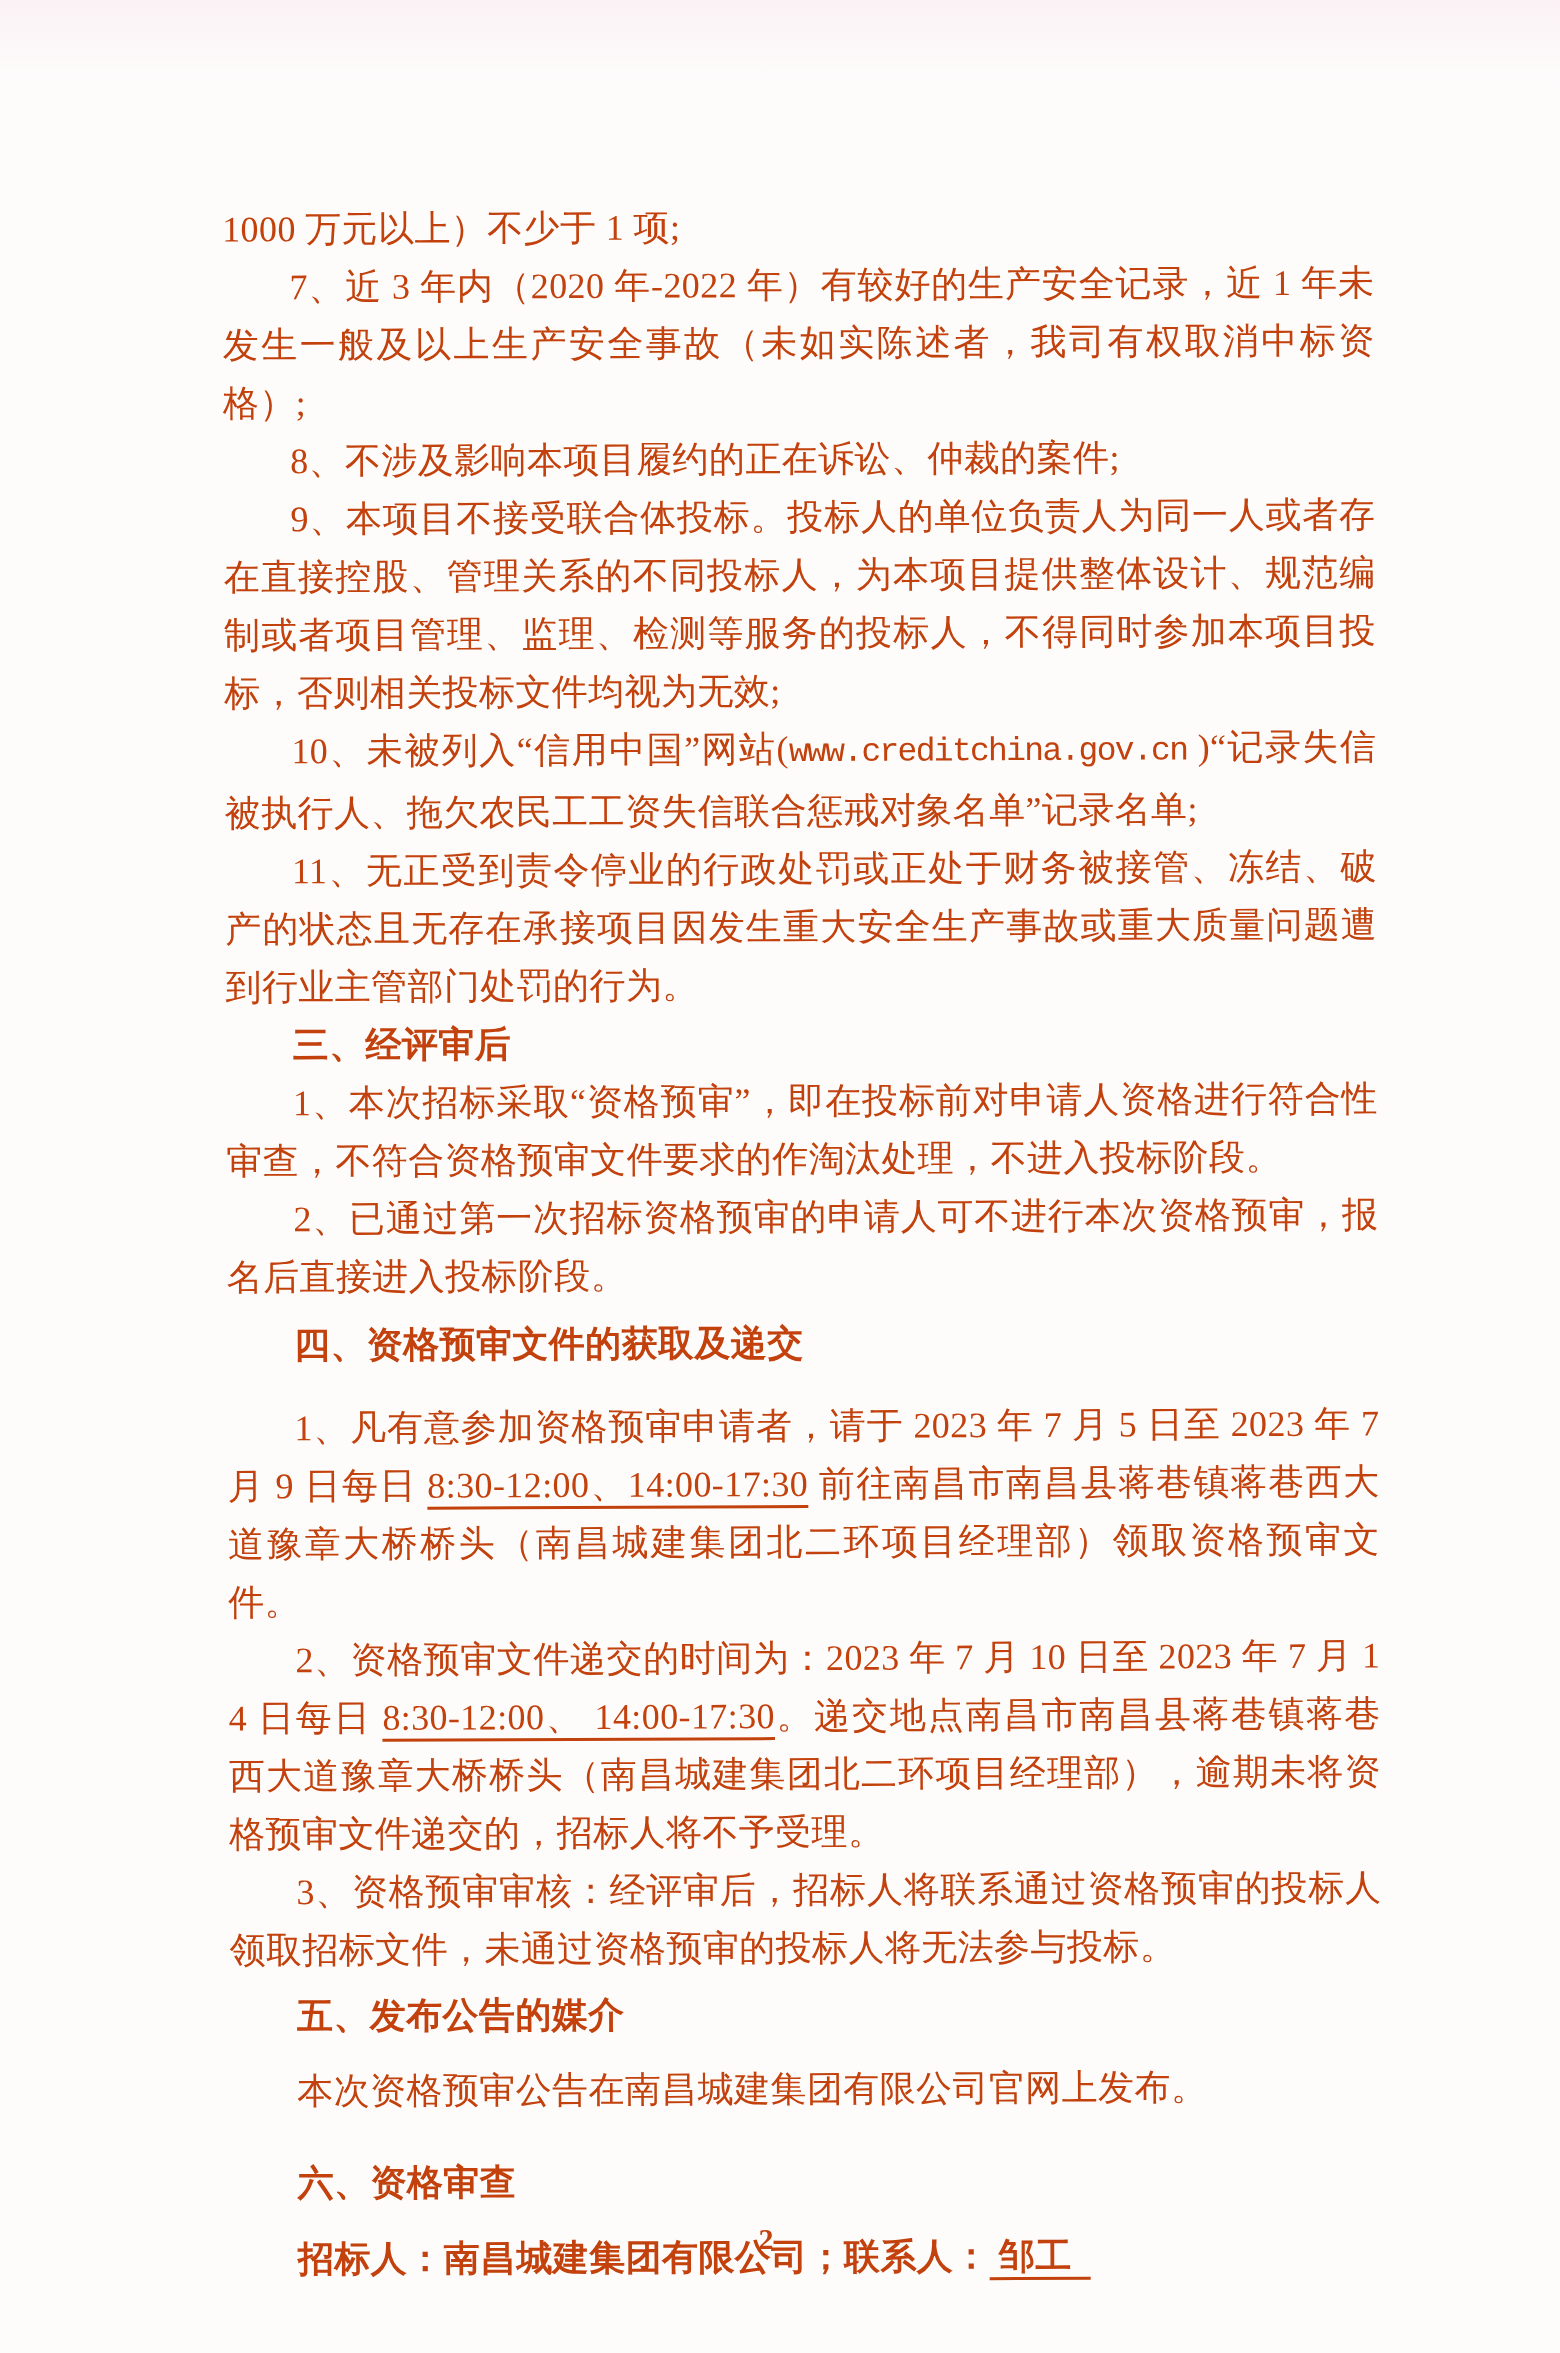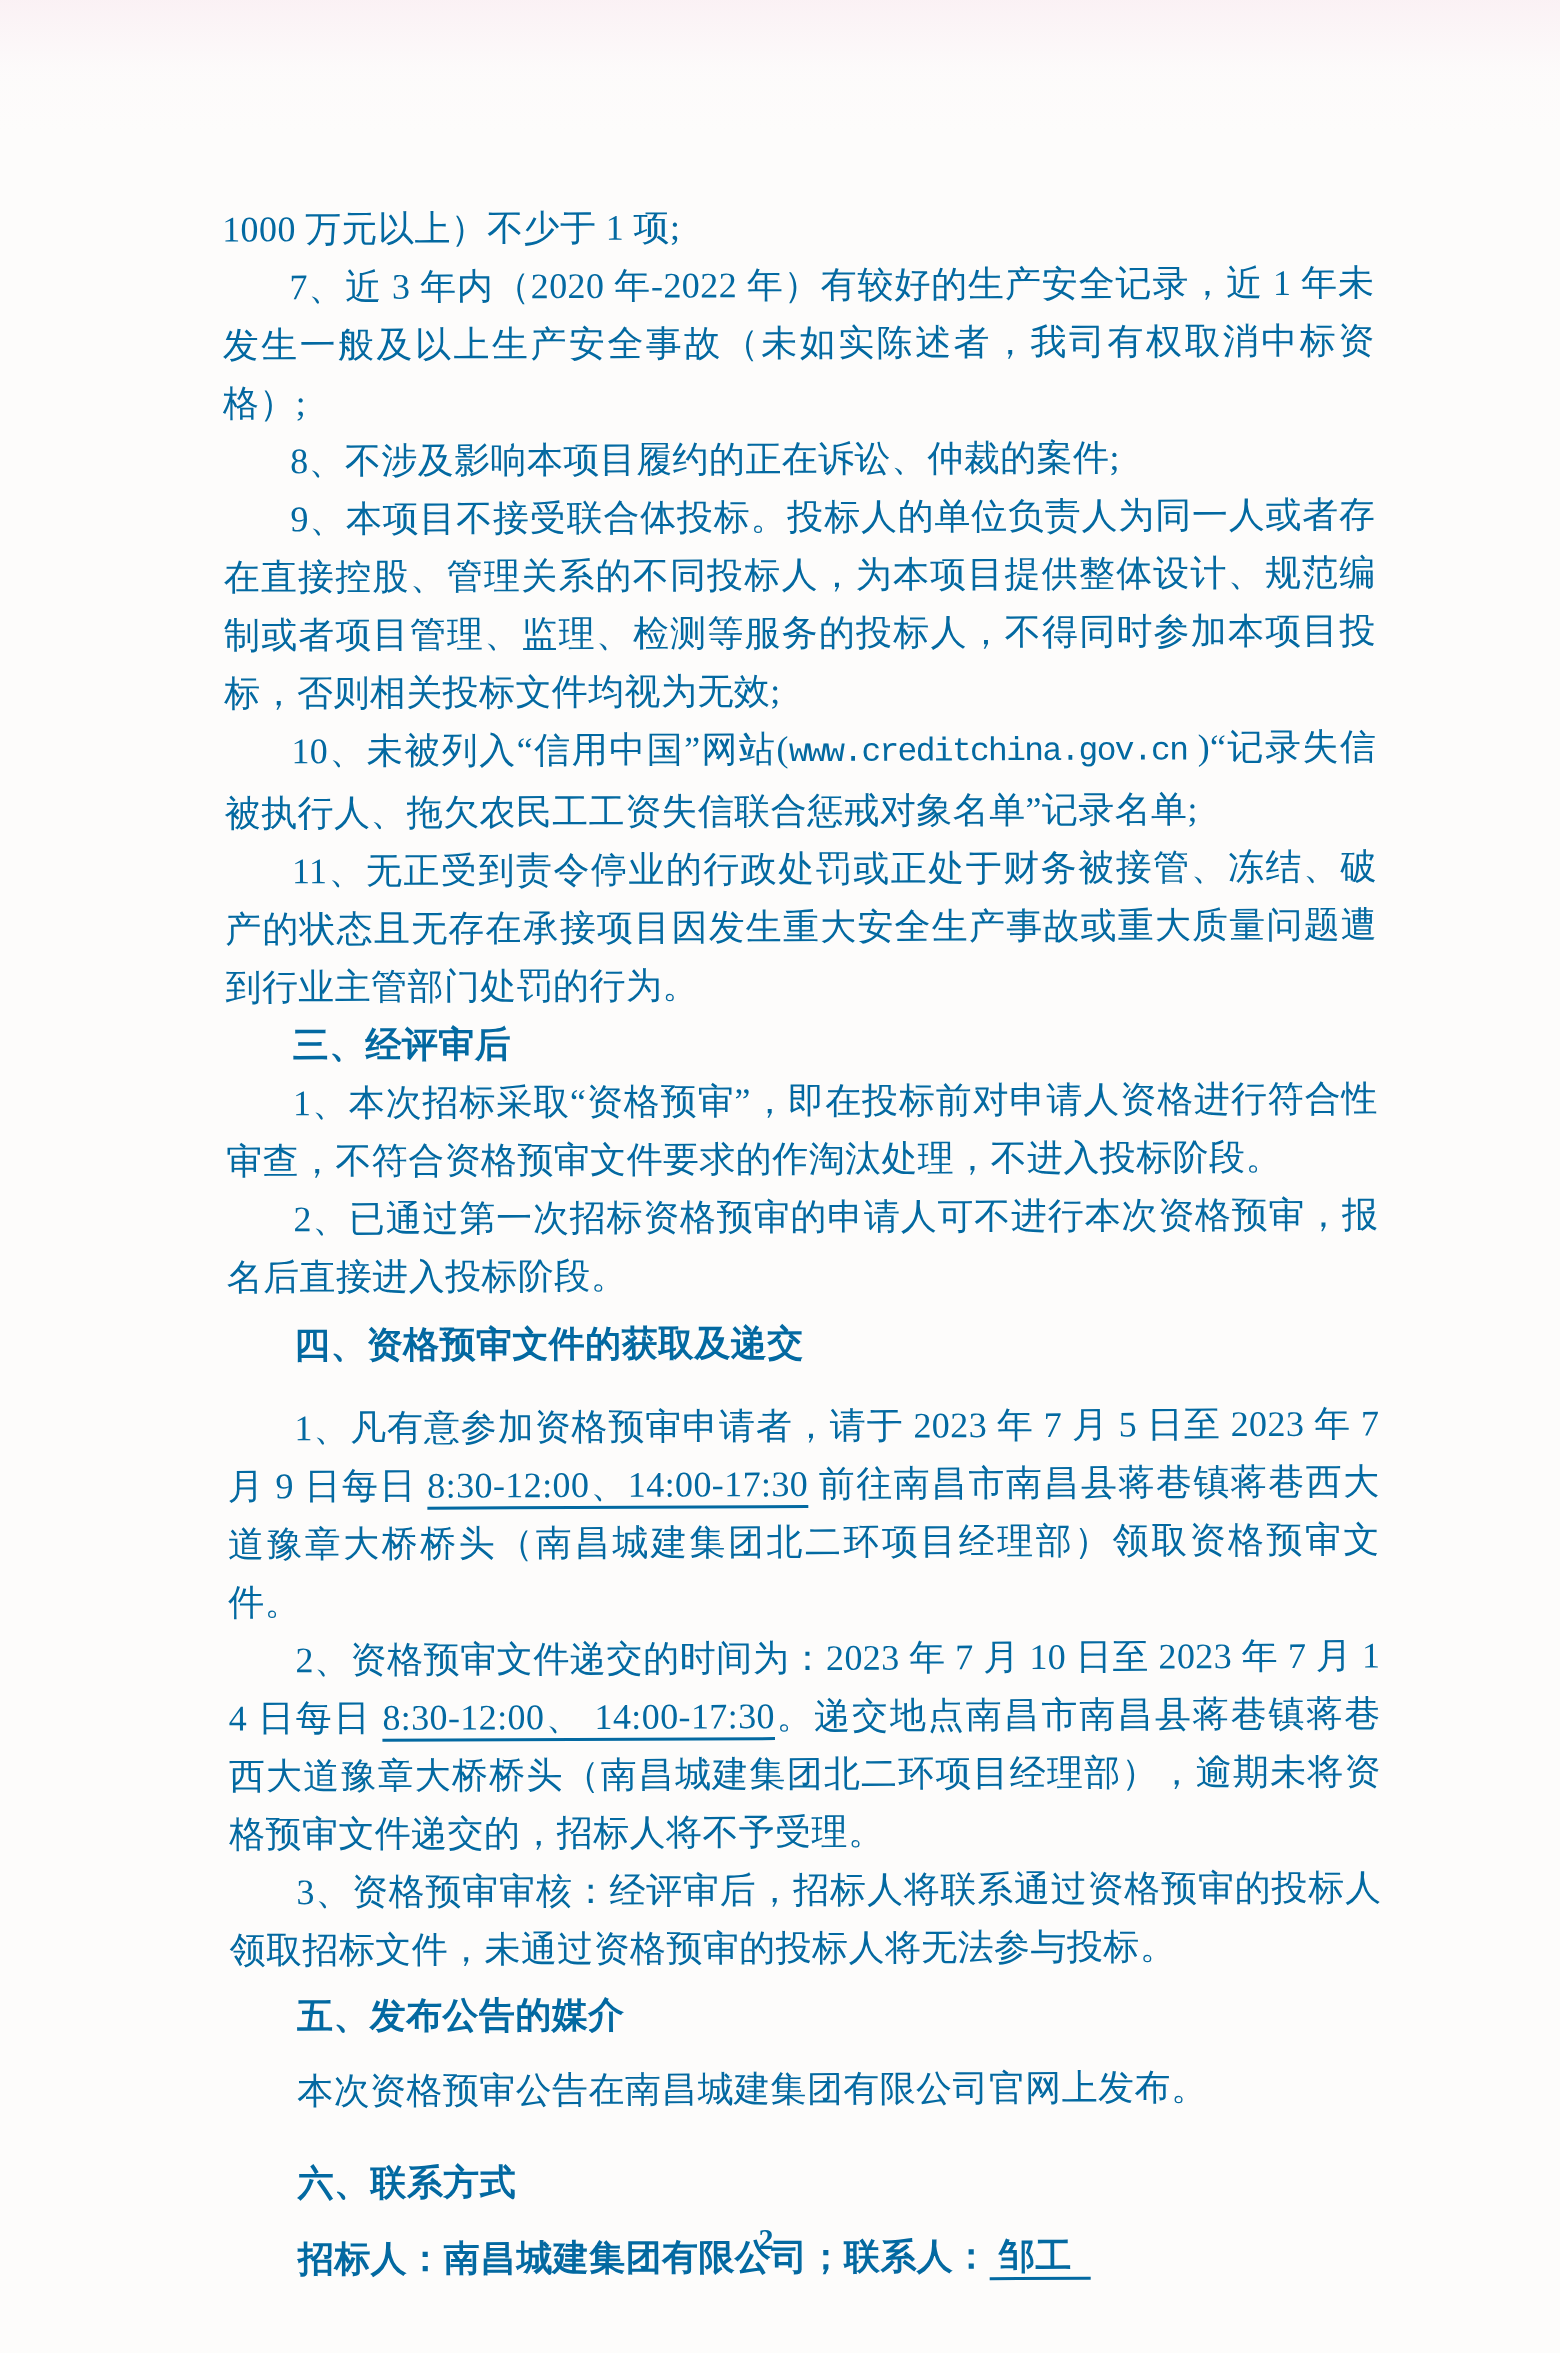--- a/index.html
+++ b/index.html
@@ -3,21 +3,21 @@
 <meta charset="utf-8">
 <style>
   html, body { margin: 0; padding: 0; background: #e8e8e8; }
   .page {
     position: relative;
     width: 1560px;
     height: 2354px;
     background: #fdfcfb;
     overflow: hidden;
     font-family: "Liberation Serif", serif;
-    color: #0369a1;
+    color: #c2410c;
   }
   
   .scan-tint {
     position: absolute;
     left: 0; top: 0; right: 0;
     height: 134px;
     background: linear-gradient(180deg, rgba(247,225,235,0.40) 0%, rgba(252,246,249,0.20) 55%, rgba(255,255,255,0) 100%);
     pointer-events: none;
   }
   .content {
@@ -79,18 +79,18 @@
       <p class="para body indent" data-pid="item11"><span>11、无正受到责令停业的行政处罚或正处于财务被接管、冻结、破产的状态且无存在承接项目因发生重大安全生产事故或重大质量问题遭到行业主管部门处罚的行为。</span></p>
       <p class="para heading indent" data-pid="sec3-heading"><span>三、经评审后</span></p>
       <p class="para body indent" data-pid="sec3-item1"><span>1、本次招标采取“资格预审”，即在投标前对申请人资格进行符合性审查，不符合资格预审文件要求的作淘汰处理，不进入投标阶段。</span></p>
       <p class="para body indent" data-pid="sec3-item2"><span>2、已通过第一次招标资格预审的申请人可不进行本次资格预审，报名后直接进入投标阶段。</span></p>
       <p class="para heading indent" data-pid="sec4-heading"><span>四、资格预审文件的获取及递交</span></p>
       <p class="para body indent" data-pid="sec4-item1"><span>1、凡有意参加资格预审申请者，请于 2023 年 7 月 5 日至 2023 年 7 月 9 日每日 </span><span class="u">8:30-12:00、14:00-17:30</span><span> 前往南昌市南昌县蒋巷镇蒋巷西大道豫章大桥桥头（南昌城建集团北二环项目经理部）领取资格预审文件。</span></p>
       <p class="para body indent" data-pid="sec4-item2"><span>2、资格预审文件递交的时间为：2023 年 7 月 10 日至 2023 年 7 月 14 日每日 </span><span class="u">8:30-12:00、 14:00-17:30</span><span>。递交地点南昌市南昌县蒋巷镇蒋巷西大道豫章大桥桥头（南昌城建集团北二环项目经理部），逾期未将资格预审文件递交的，招标人将不予受理。</span></p>
       <p class="para body indent" data-pid="sec4-item3"><span>3、资格预审审核：经评审后，招标人将联系通过资格预审的投标人领取招标文件，未通过资格预审的投标人将无法参与投标。</span></p>
       <p class="para heading indent" data-pid="sec5-heading"><span>五、发布公告的媒介</span></p>
       <p class="para body indent" data-pid="sec5-body"><span>本次资格预审公告在南昌城建集团有限公司官网上发布。</span></p>
-      <p class="para heading indent" data-pid="sec6-heading"><span>六、联系方式</span></p>
+      <p class="para heading indent" data-pid="sec6-heading"><span>六、资格审查</span></p>
       <p class="para contact indent" data-pid="contact-line"><span>招标人：南昌城建集团有限公司；联系人：</span><span class="u">&nbsp;邹工&nbsp;&nbsp;</span></p>
     </div>
   <div class="page-number">2</div>
 </div>
 
 
 </body></html>

